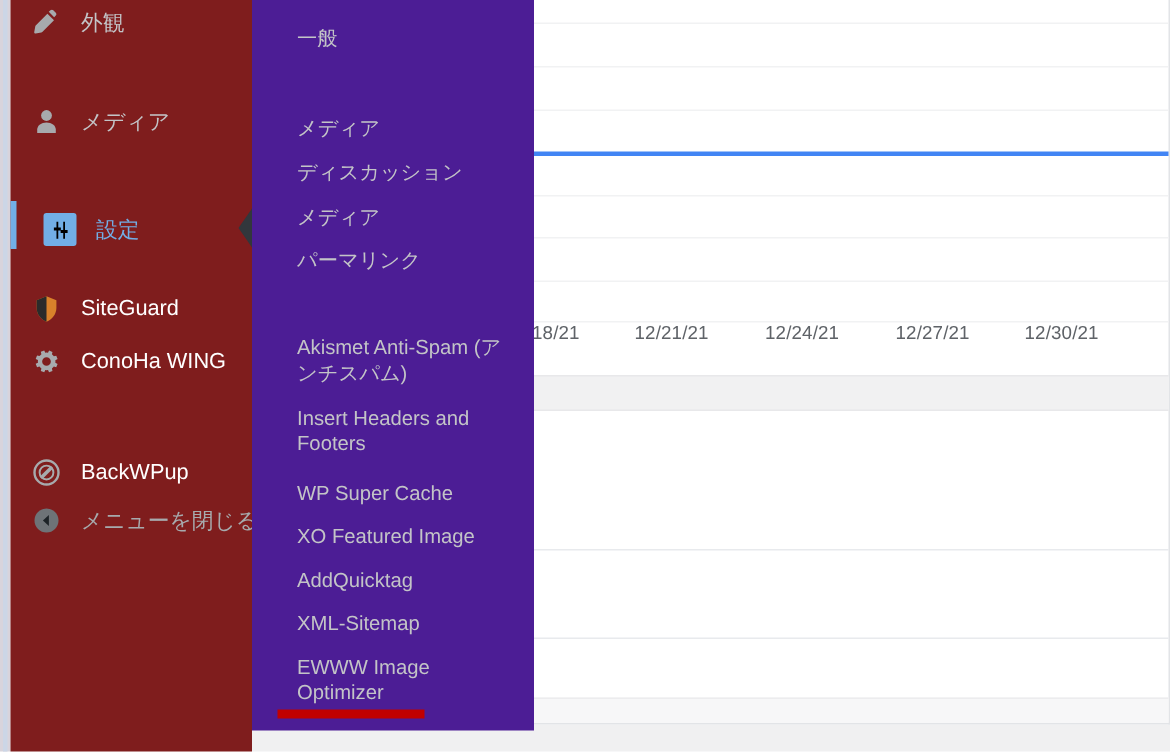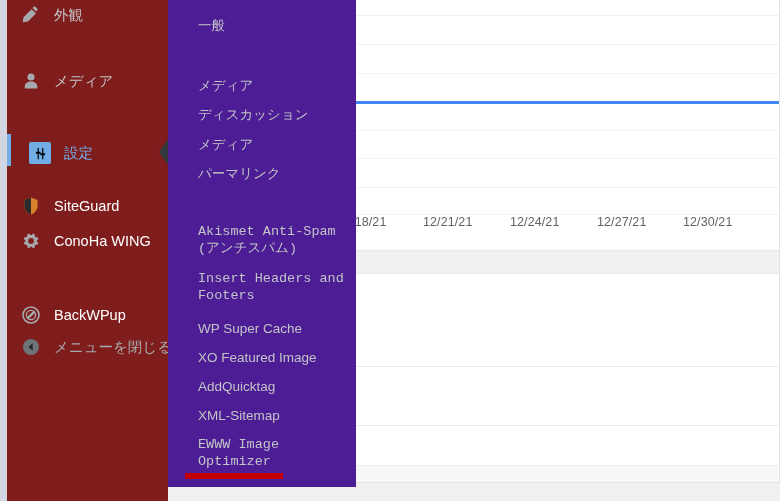--- a/index.html
+++ b/index.html
@@ -84,21 +84,21 @@
 
   
   .flyout{
     position:absolute;left:168px;top:0;width:188px;height:487px;
     background:#4c1d95;box-shadow:0 0 0 0 rgba(0,0,0,0);
   }
   .sub-item{
     position:absolute;left:0;width:188px;box-sizing:border-box;
     padding:0 12px 0 30px;color:#c3c4c7;font-size:13.5px;line-height:17px;
   }
-  .sub-item.two{line-height:17px;font-family:Liberation Mono, monospace;}
+  .sub-item.two{line-height:17px;}
   .redline{
     position:absolute;height:6px;background:#c00000;
   }
 </style>
 </head>
 <body>
 
 <div class="root">
 
   <div class="content">

